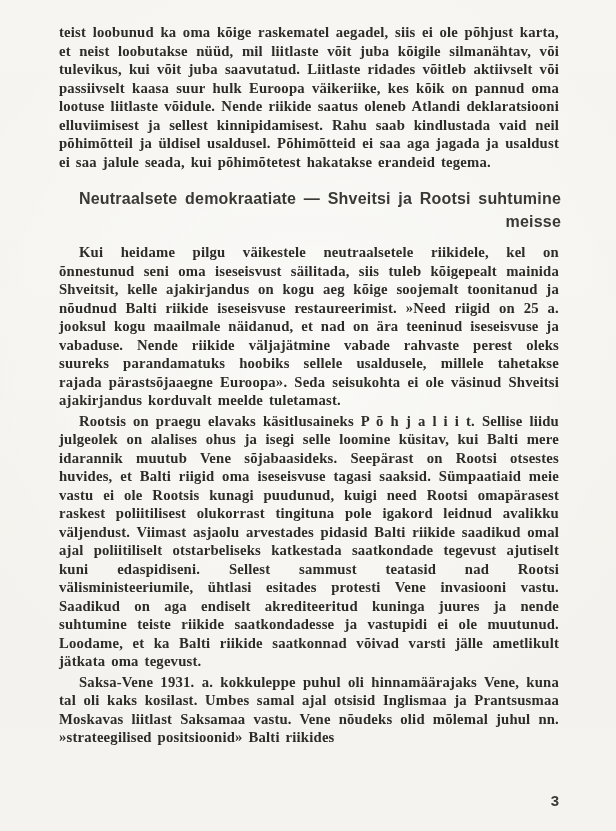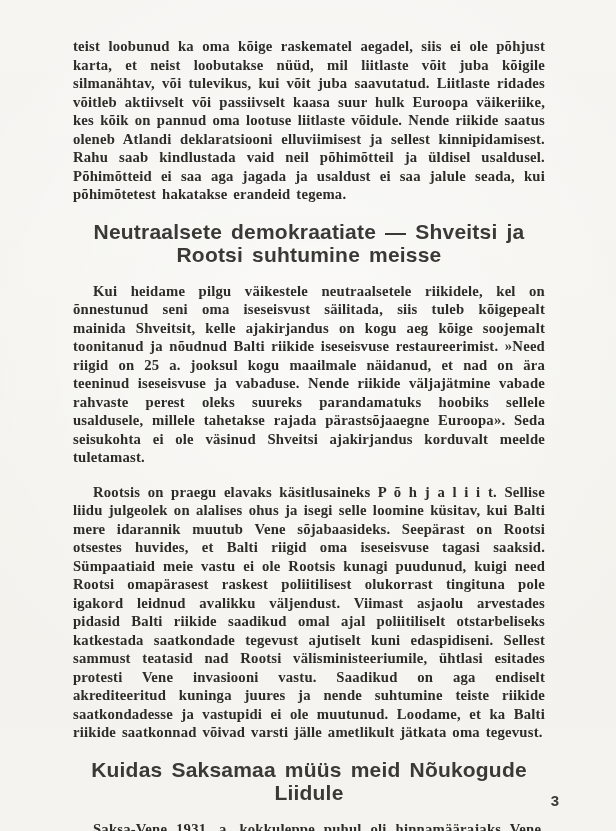--- a/index.html
+++ b/index.html
@@ -21,43 +21,43 @@
       radial-gradient(ellipse 120% 90% at 50% 42%, rgba(255,255,255,0.55) 0%, rgba(255,255,255,0) 55%),
       linear-gradient(180deg, #f6f5f2 0%, #f3f2ed 60%, #f4f3ef 100%);
   }
   .text-column {
     position: absolute;
     left: 57px;
     top: 21px;
     width: 504px;
   }
   p.body-par {
-    margin: 16px;
+    margin: 2px;
     font-size: 14.7px;
     line-height: 18.5px;
     font-weight: bold;
     color: #2e2c28;
     text-align: justify;
     letter-spacing: 0.2px;
     word-spacing: 2px;
   }
   p.body-par.indented {
     text-indent: 20px;
     font-family: Liberation Serif, serif;
   }
   h2.section-heading {
     margin: 16px 0 10px 0;
     font-family: "Liberation Sans", "DejaVu Sans", sans-serif;
-    font-size: 21px;
+    font-size: 16px;
     line-height: 23px;
     font-weight: bold;
     color: #3a3936;
     letter-spacing: 0.2px;
     word-spacing: 3px;
-    text-align: center;
+    text-align: right;
   }
   .page-number {
     position: absolute;
     right: 57px;
     top: 792px;
     font-family: "Liberation Sans", "DejaVu Sans", sans-serif;
     font-size: 15px;
     font-weight: bold;
     color: #3a3936;
   }
@@ -70,21 +70,20 @@
   <div class="text-column">
 
     <p class="body-par">teist loobunud ka oma kõige raskematel aegadel, siis ei ole põhjust karta, et neist loobutakse nüüd, mil liitlaste võit juba kõigile silmanähtav, või tulevikus, kui võit juba saavutatud. Liitlaste ridades võitleb aktiivselt või passiivselt kaasa suur hulk Euroopa väikeriike, kes kõik on pannud oma lootuse liitlaste võidule. Nende riikide saatus oleneb Atlandi deklaratsiooni elluviimisest ja sellest kinnipidamisest. Rahu saab kindlustada vaid neil põhimõtteil ja üldisel usaldusel. Põhimõtteid ei saa aga jagada ja usaldust ei saa jalule seada, kui põhimõtetest hakatakse erandeid tegema.</p>
 
     <h2 class="section-heading">Neutraalsete demokraatiate — Shveitsi ja Rootsi suhtumine meisse</h2>
 
     <p class="body-par indented">Kui heidame pilgu väikestele neutraalsetele riikidele, kel on õnnestunud seni oma iseseisvust säilitada, siis tuleb kõigepealt mainida Shveitsit, kelle ajakirjandus on kogu aeg kõige soojemalt toonitanud ja nõudnud Balti riikide iseseisvuse restaureerimist. »Need riigid on 25 a. jooksul kogu maailmale näidanud, et nad on ära teeninud iseseisvuse ja vabaduse. Nende riikide väljajätmine vabade rahvaste perest oleks suureks parandamatuks hoobiks sellele usaldusele, millele tahetakse rajada pärastsõjaaegne Euroopa». Seda seisukohta ei ole väsinud Shveitsi ajakirjandus korduvalt meelde tuletamast.</p>
 
     <p class="body-par indented">Rootsis on praegu elavaks käsitlusaineks P õ h j a l i i t. Sellise liidu julgeolek on alalises ohus ja isegi selle loomine küsitav, kui Balti mere idarannik muutub Vene sõjabaasideks. Seepärast on Rootsi otsestes huvides, et Balti riigid oma iseseisvuse tagasi saaksid. Sümpaatiaid meie vastu ei ole Rootsis kunagi puudunud, kuigi need Rootsi omapärasest raskest poliitilisest olukorrast tingituna pole igakord leidnud avalikku väljendust. Viimast asjaolu arvestades pidasid Balti riikide saadikud omal ajal poliitiliselt otstarbeliseks katkestada saatkondade tegevust ajutiselt kuni edaspidiseni. Sellest sammust teatasid nad Rootsi välisministeeriumile, ühtlasi esitades protesti Vene invasiooni vastu. Saadikud on aga endiselt akrediteeritud kuninga juures ja nende suhtumine teiste riikide saatkondadesse ja vastupidi ei ole muutunud. Loodame, et ka Balti riikide saatkonnad võivad varsti jälle ametlikult jätkata oma tegevust.</p>
 
-    <h2 class="section-heading">Kuidas Saksamaa müüs meid Nõukogude Liidule</h2>
 
     <p class="body-par indented">Saksa-Vene 1931. a. kokkuleppe puhul oli hinnamäärajaks Vene, kuna tal oli kaks kosilast. Umbes samal ajal otsisid Inglismaa ja Prantsusmaa Moskavas liitlast Saksamaa vastu. Vene nõudeks olid mõlemal juhul nn. »strateegilised positsioonid» Balti riikides</p>
 
   </div>
 
   <div class="page-number">3</div>
 
 </div>
 
 </body></html>

